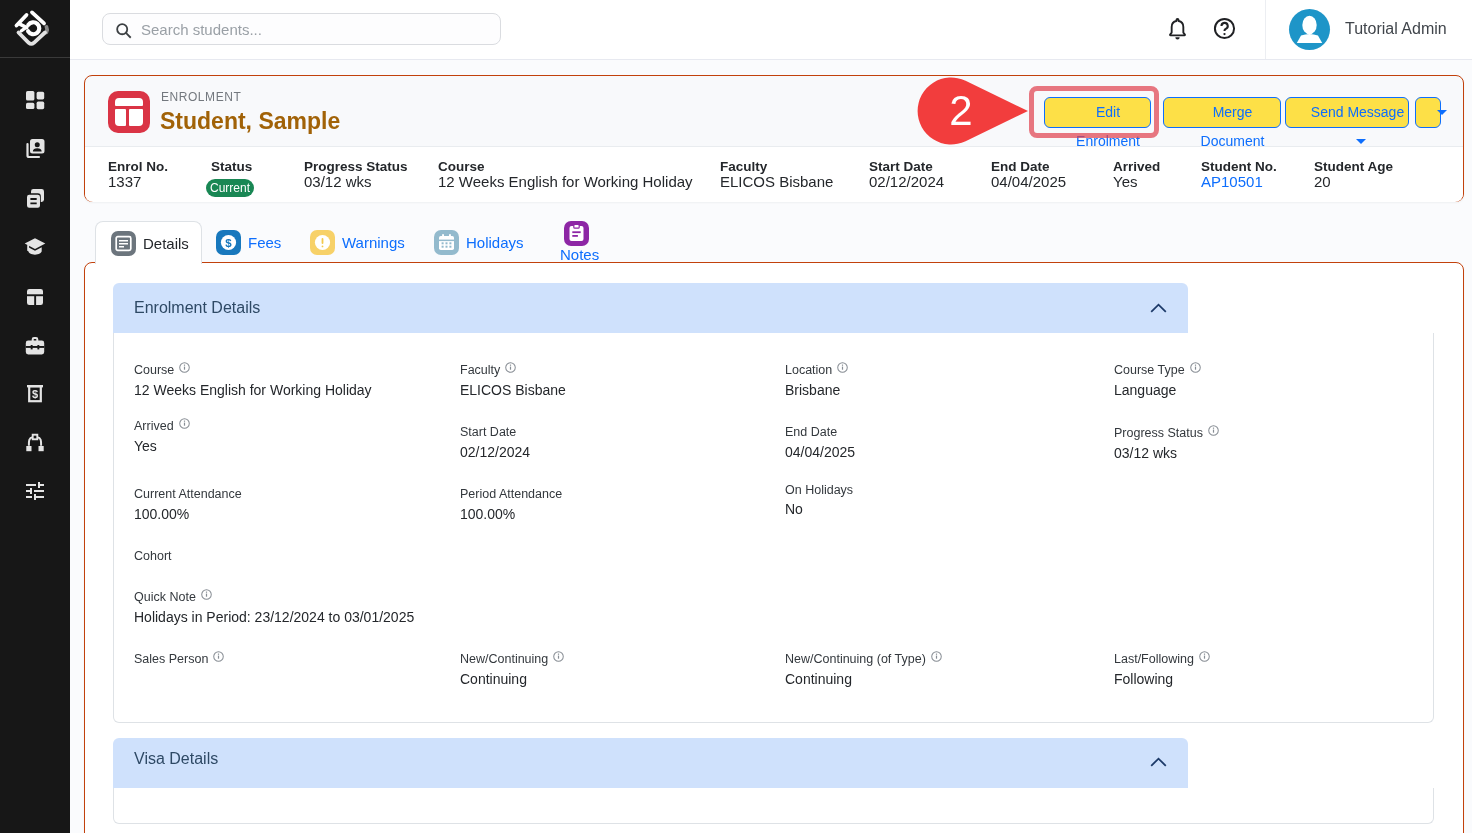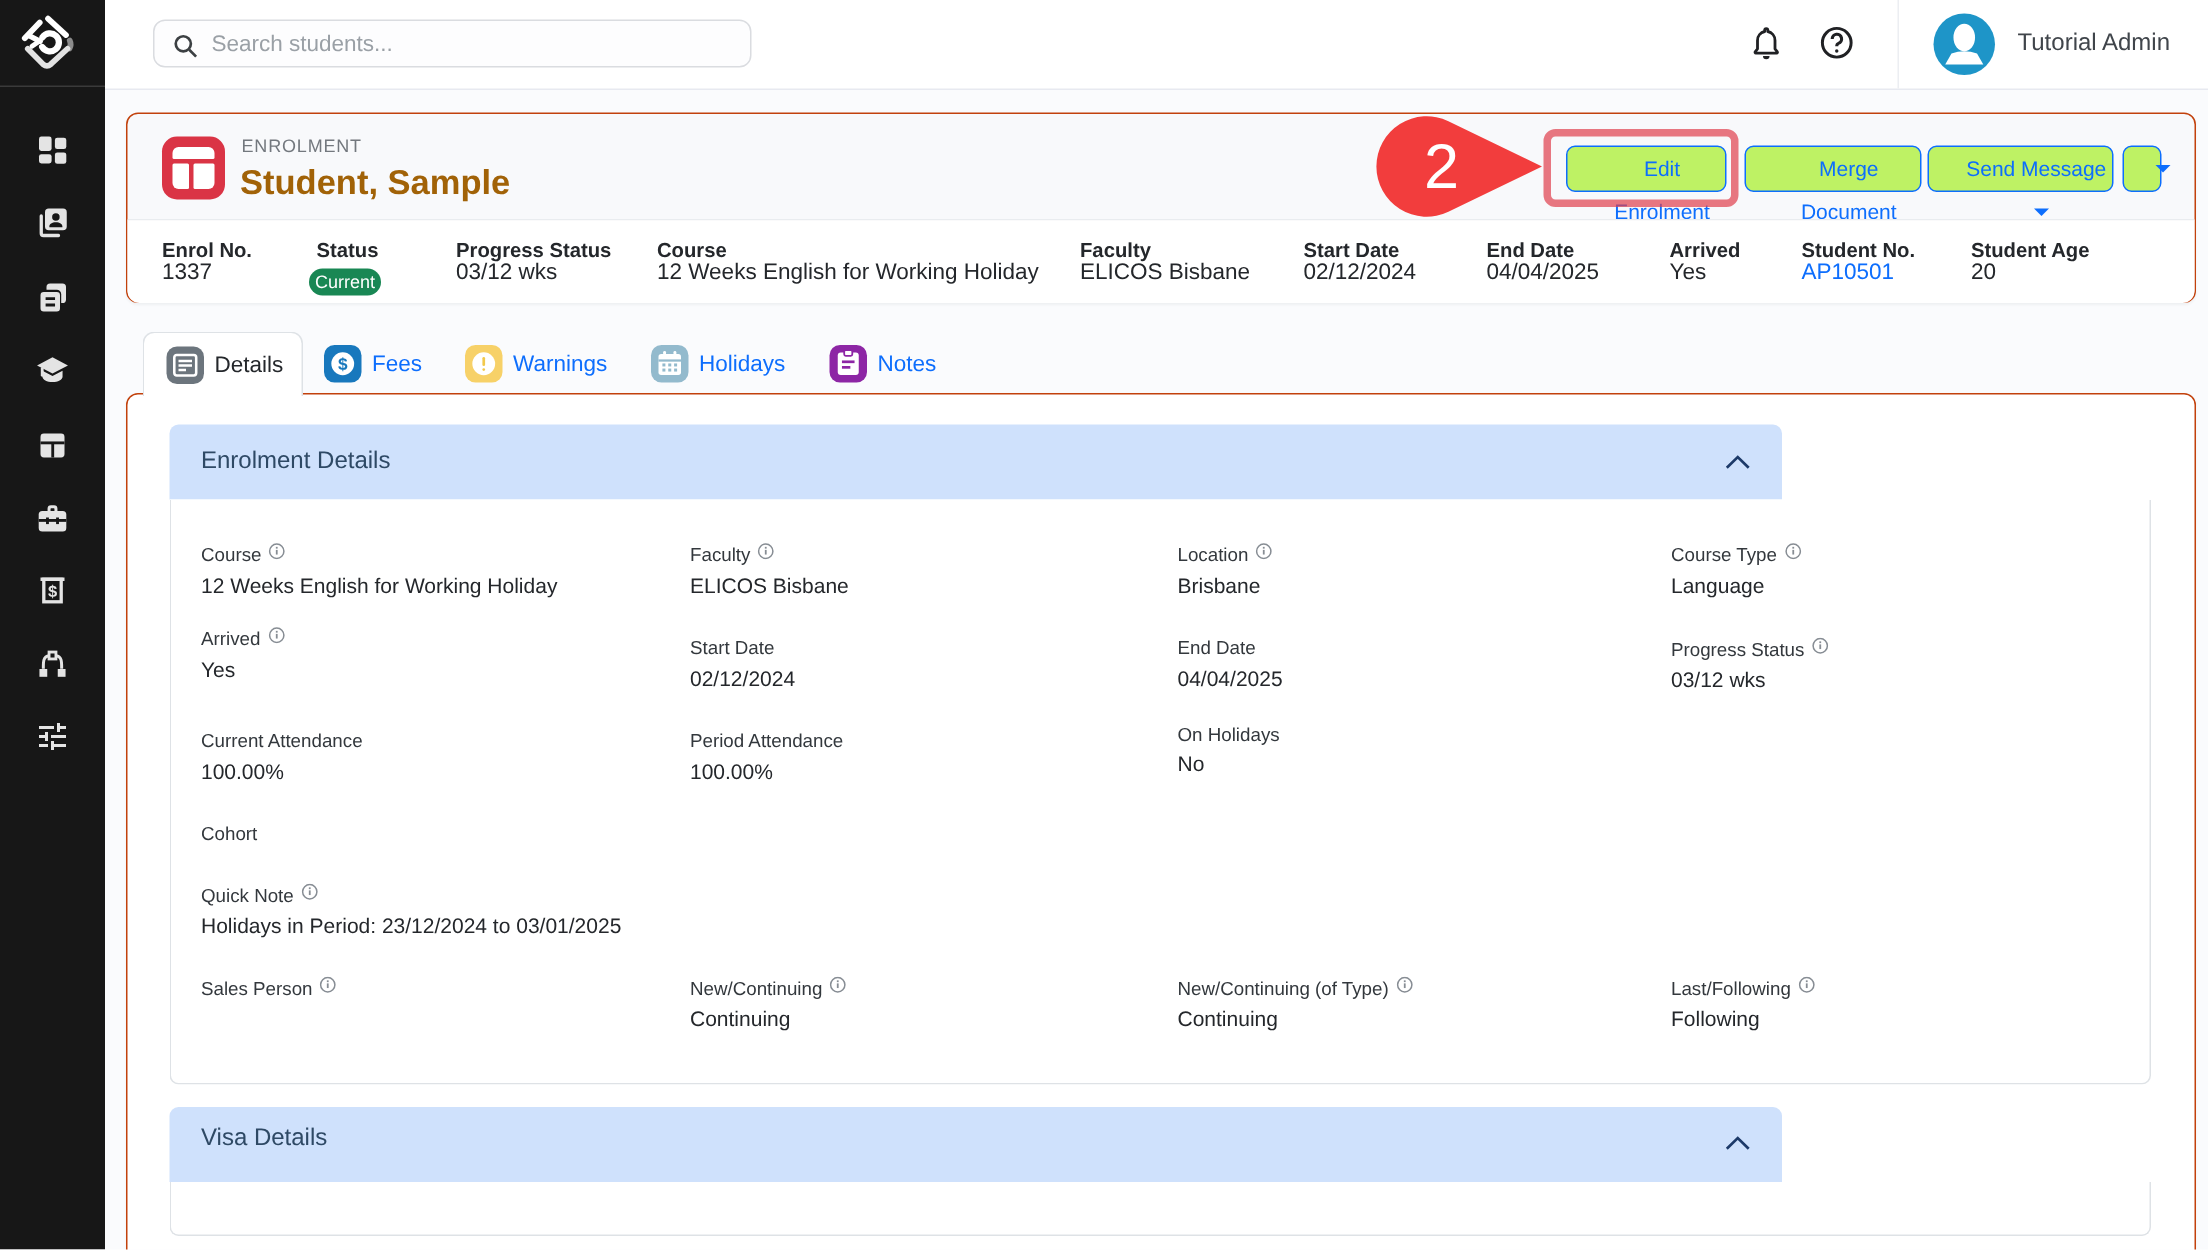--- a/index.html
+++ b/index.html
@@ -27,21 +27,21 @@
 
 .card { position:absolute; background:#fff; border:1px solid #c2410c; border-radius:8px; box-shadow:0 1px 2px rgba(25,30,40,.05); }
 #card1 { left:84px; top:75px; width:1380px; height:127px; background:#f8f9fb; }
 #card1 .inforow { position:absolute; left:0; top:70px; width:100%; height:56px; background:#fff; border-top:1px solid #e9ecef; border-radius:0 0 8px 8px; }
 
 #enricon { position:absolute; left:23px; top:15px; width:42px; height:42px; border-radius:10px; background:#da3445; }
 #enricon .w { position:absolute; background:#fff; }
 #kicker { position:absolute; left:76px; top:14px; font-size:12px; color:#73787e; letter-spacing:.55px; }
 #title { position:absolute; left:75px; top:32px; font-size:23px; font-weight:700; color:#a16207; }
 
-.btn { position:absolute; top:21px; height:31px; border:1px solid #0d6efd; border-radius:6px; color:#0d6efd; font-size:14px; line-height:29px; text-align:center; background:#bef264;padding-left:21px; }
+.btn { position:absolute; top:21px; height:31px; border:1px solid #0d6efd; border-radius:6px; color:#0d6efd; font-size:14px; line-height:29px; text-align:center; background:#fde047;padding-left:21px; }
 .caret { display:inline-block; width:0; height:0; border-left:5px solid transparent; border-right:5px solid transparent; border-top:5px solid #0d6efd; vertical-align:2px; margin-left:7px; }
 
 .cell { position:absolute; top:11px; }
 .cell .lb { font-size:13.5px; font-weight:700; color:#24272b; line-height:17px; }
 .cell .vl { font-size:15px; color:#24272b; margin-top:-2px; line-height:18px; }
 .pill { display:inline-block; background:#198754; color:#fff; font-size:12px; border-radius:10px; padding:2px 4px; margin-top:4px; line-height:14px; }
 .blue { color:#0d6efd !important; }
 
 
 #tabs { position:absolute; left:84px; top:221px; width:1380px; height:42px; }
@@ -274,21 +274,21 @@
             <rect x="11.5" y="12.3" width="2" height="2"></rect>
             <rect x="15.4" y="12.3" width="2" height="2"></rect>
             <rect x="7.6" y="15.7" width="2" height="2"></rect>
             <rect x="11.5" y="15.7" width="2" height="2"></rect>
             <rect x="15.4" y="15.7" width="2" height="2"></rect>
           </g>
         </svg>
     </div>
     <div class="tablabel blue">Holidays</div>
   </div>
-  <div class="tabitem" style="left:469px;">
+  <div class="tabitem" style="left:469px;flex-direction:column;">
     <div class="tabico" style="background:#8d26a5;">
       <svg width="25" height="25" viewBox="0 0 25 25">
           <rect x="5.5" y="5" width="14" height="15" rx="2" fill="#fff"></rect>
           <rect x="9.8" y="3.4" width="5.4" height="3.8" rx="1" fill="#fff" stroke="#8d26a5" stroke-width="1.2"></rect>
           <rect x="8.3" y="10.3" width="8.4" height="1.8" fill="#8d26a5"></rect>
           <rect x="8.3" y="14" width="5.6" height="1.8" fill="#8d26a5"></rect>
         </svg>
     </div>
     <div class="tablabel blue">Notes</div>
   </div>

